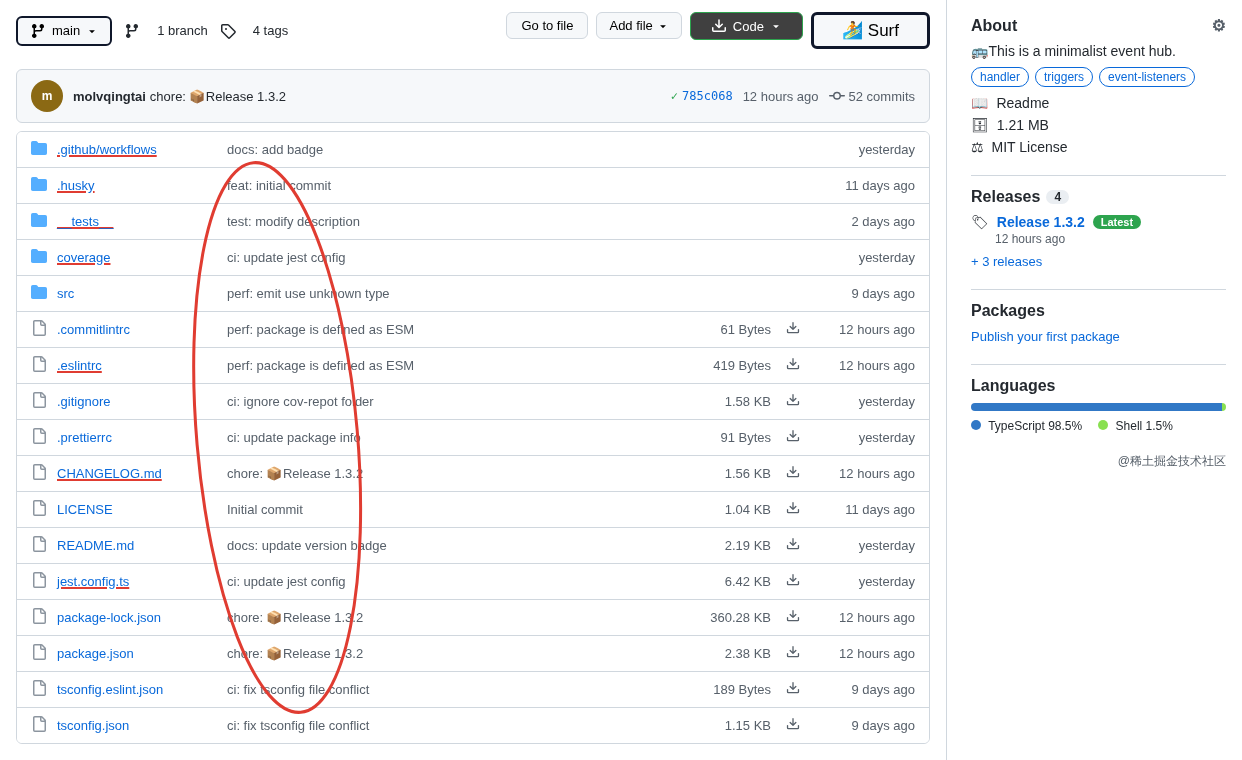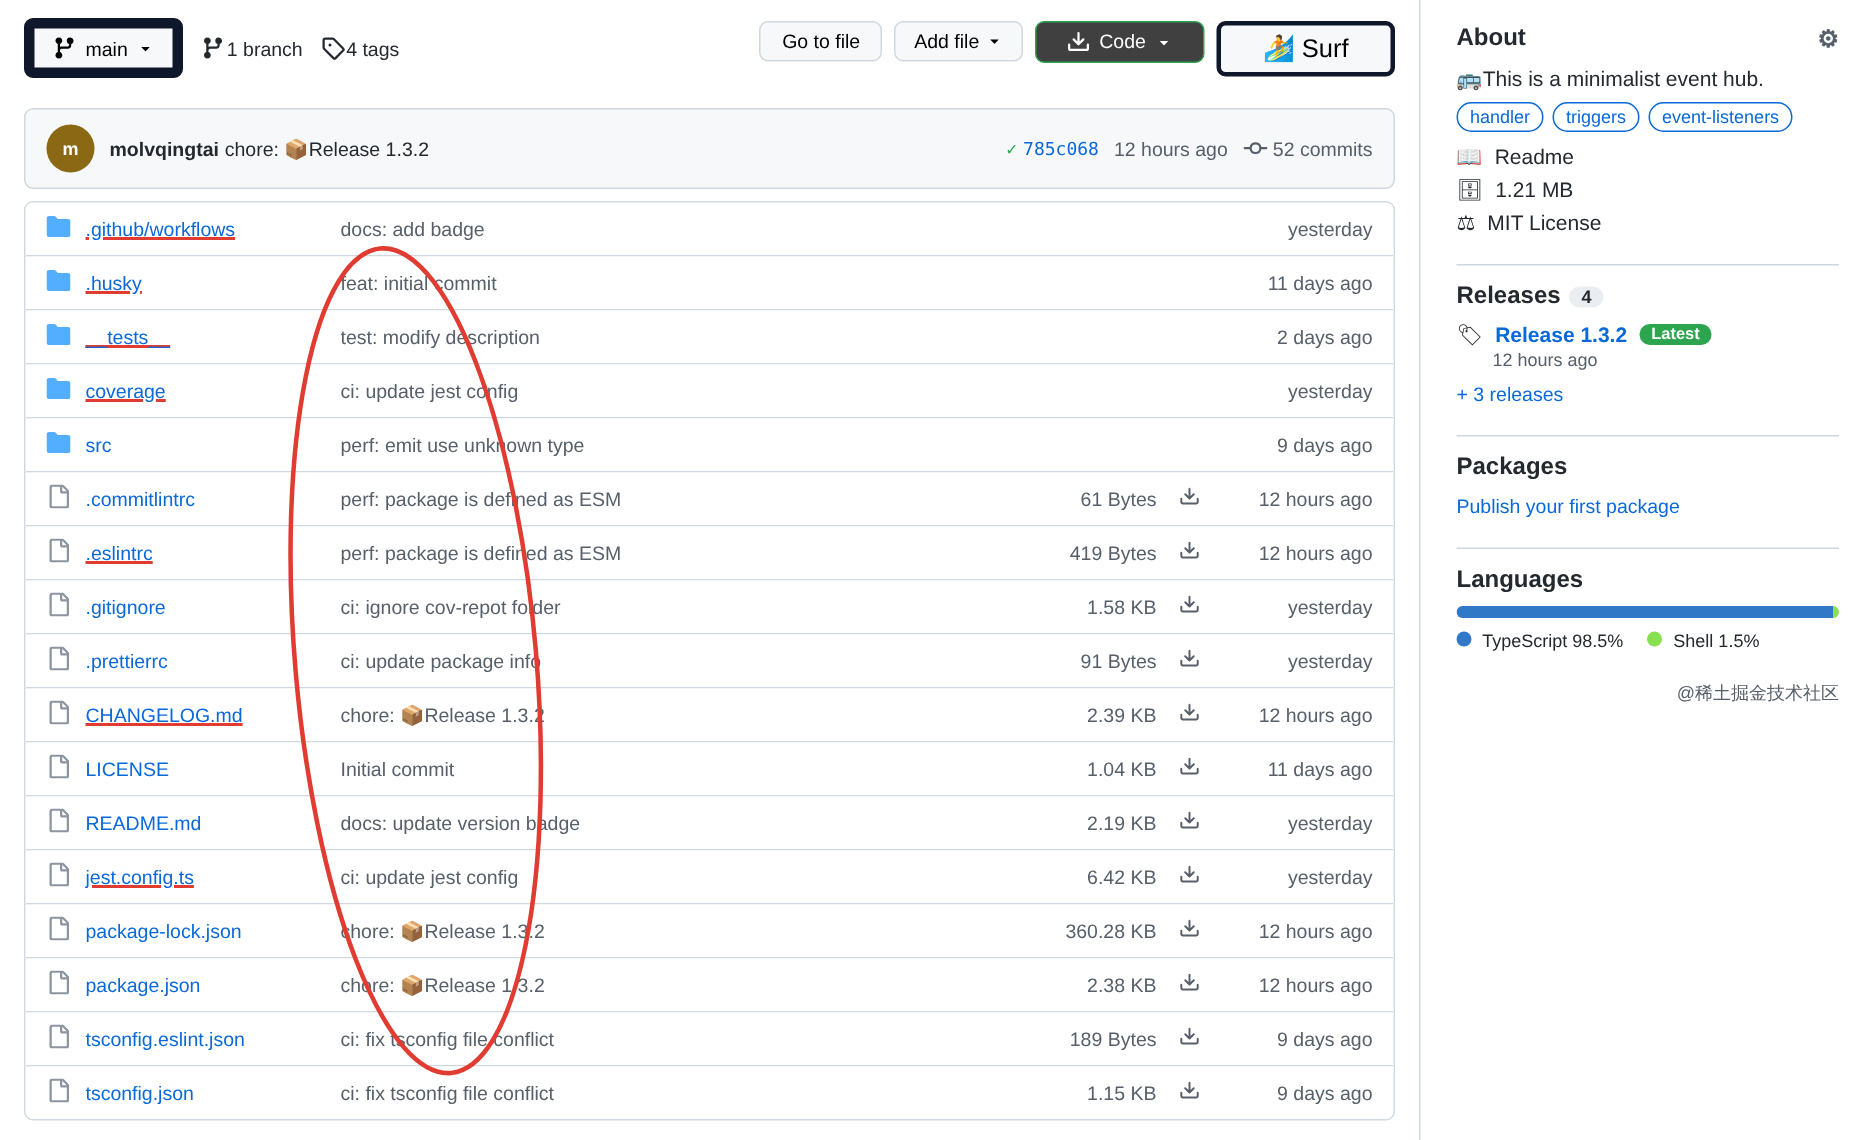--- a/index.html
+++ b/index.html
@@ -8,24 +8,24 @@
     .layout { display: flex; width: 1242px; min-height: 760px; }
 
     
     .main { flex: 1; padding: 0 16px 16px 16px; }
 
     
     .toolbar { display: flex; align-items: center; gap: 8px; padding: 12px 0; border-bottom: none; }
     .toolbar-left { display: flex; align-items: center; gap: 12px; }
     .toolbar-right { display: flex; align-items: flex-start; gap: 8px; margin-left: auto; }
 
-    .branch-btn { display: flex; align-items: center; gap: 6px; padding: 5px 12px; border: 7px solid #0f172a; border-radius: 6px; background: #f6f8fa; cursor: pointer; font-size: 13px; font-weight: 500; }
+    .branch-btn { display: flex; align-items: center; gap: 6px; padding: 5px 12px; border: 2px solid #0f172a; border-radius: 6px; background: #f6f8fa; cursor: pointer; font-size: 13px; font-weight: 500; }
     .branch-btn svg { width: 16px; height: 16px; }
 
-    .stat-link { display: flex; align-items: center; gap: 1px; font-size: 13px; color: #24292f; text-decoration: none; cursor: pointer; }
+    .stat-link { display: flex; align-items: center; gap: 17px; font-size: 13px; color: #24292f; text-decoration: none; cursor: pointer; }
 
     .go-to-file-btn { padding: 5px 14px; border: 1px solid #d0d7de; border-radius: 6px; background: #f6f8fa; cursor: pointer; font-size: 13px; }
     .add-file-btn { display: flex; align-items: center; gap: 4px; padding: 5px 12px; border: 1px solid #d0d7de; border-radius: 6px; background: #f6f8fa; cursor: pointer; font-size: 13px; }
     .code-btn { display: flex; align-items: center; gap: 6px; padding: 5px 20px; border: 1px solid #2da44e; border-radius: 6px; background: #404040; color: #fff; cursor: pointer; font-size: 13px; font-weight: 500; }
     .surf-btn { padding: 5px 28px; border: 3px solid #0f172a; border-radius: 6px; background: #f6f8fa; cursor: pointer; font-size: 17px; }
 
     
     .commit-banner { display: flex; align-items: center; padding: 10px 14px; background: #f6f8fa; border: 1px solid #d0d7de; border-radius: 6px; margin-bottom: 0; gap: 10px; }
     .avatar { width: 32px; height: 32px; border-radius: 50%; background: #8b6914; display: flex; align-items: center; justify-content: center; color: white; font-size: 12px; font-weight: bold; flex-shrink: 0; }
     .commit-info { flex: 1; }
@@ -247,21 +247,21 @@
                 <path d="M2.75 14A1.75 1.75 0 0 1 1 12.25v-2.5a.75.75 0 0 1 1.5 0v2.5c0 .138.112.25.25.25h10.5a.25.25 0 0 0 .25-.25v-2.5a.75.75 0 0 1 1.5 0v2.5A1.75 1.75 0 0 1 13.25 14ZM7.25 7.689V2a.75.75 0 0 1 1.5 0v5.689l1.97-1.969a.749.749 0 1 1 1.06 1.06l-3.25 3.25a.749.749 0 0 1-1.06 0L4.22 6.78a.749.749 0 1 1 1.06-1.06l1.97 1.969Z"></path>
               </svg></span>
             <span class="file-time">yesterday</span>
           </div>
           <div class="file-row">
             <span><svg width="16" height="16" viewBox="0 0 16 16" fill="#8c959f">
                 <path d="M2 1.75C2 .784 2.784 0 3.75 0h6.586c.464 0 .909.184 1.237.513l2.914 2.914c.329.328.513.773.513 1.237v9.586A1.75 1.75 0 0 1 13.25 16h-9.5A1.75 1.75 0 0 1 2 14.25Zm1.75-.25a.25.25 0 0 0-.25.25v12.5c0 .138.112.25.25.25h9.5a.25.25 0 0 0 .25-.25V6h-2.75A1.75 1.75 0 0 1 9 4.25V1.5Zm6.75.062V4.25c0 .138.112.25.25.25h2.688l-.011-.013-2.914-2.914-.013-.011Z"></path>
               </svg></span>
             <span class="file-name red-underline">CHANGELOG.md</span>
             <span class="file-commit">chore: 📦Release 1.3.2</span>
-            <span class="file-size">2.39 KB</span>
+            <span class="file-size">1.56 KB</span>
             <span class="file-dl"><svg width="14" height="14" viewBox="0 0 16 16" fill="#57606a">
                 <path d="M2.75 14A1.75 1.75 0 0 1 1 12.25v-2.5a.75.75 0 0 1 1.5 0v2.5c0 .138.112.25.25.25h10.5a.25.25 0 0 0 .25-.25v-2.5a.75.75 0 0 1 1.5 0v2.5A1.75 1.75 0 0 1 13.25 14ZM7.25 7.689V2a.75.75 0 0 1 1.5 0v5.689l1.97-1.969a.749.749 0 1 1 1.06 1.06l-3.25 3.25a.749.749 0 0 1-1.06 0L4.22 6.78a.749.749 0 1 1 1.06-1.06l1.97 1.969Z"></path>
               </svg></span>
             <span class="file-time">12 hours ago</span>
           </div>
           <div class="file-row">
             <span><svg width="16" height="16" viewBox="0 0 16 16" fill="#8c959f">
                 <path d="M2 1.75C2 .784 2.784 0 3.75 0h6.586c.464 0 .909.184 1.237.513l2.914 2.914c.329.328.513.773.513 1.237v9.586A1.75 1.75 0 0 1 13.25 16h-9.5A1.75 1.75 0 0 1 2 14.25Zm1.75-.25a.25.25 0 0 0-.25.25v12.5c0 .138.112.25.25.25h9.5a.25.25 0 0 0 .25-.25V6h-2.75A1.75 1.75 0 0 1 9 4.25V1.5Zm6.75.062V4.25c0 .138.112.25.25.25h2.688l-.011-.013-2.914-2.914-.013-.011Z"></path>
               </svg></span>
             <span class="file-name">LICENSE</span>

